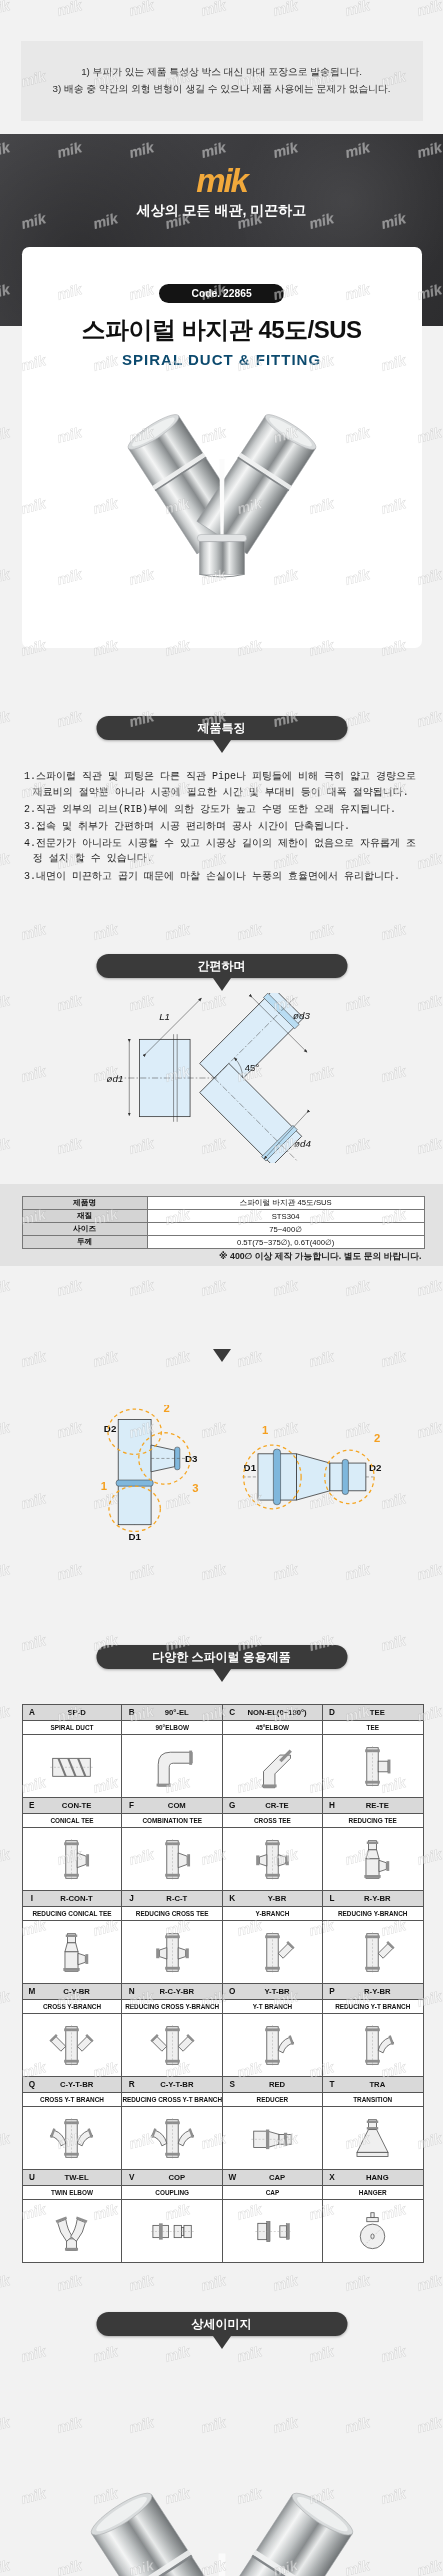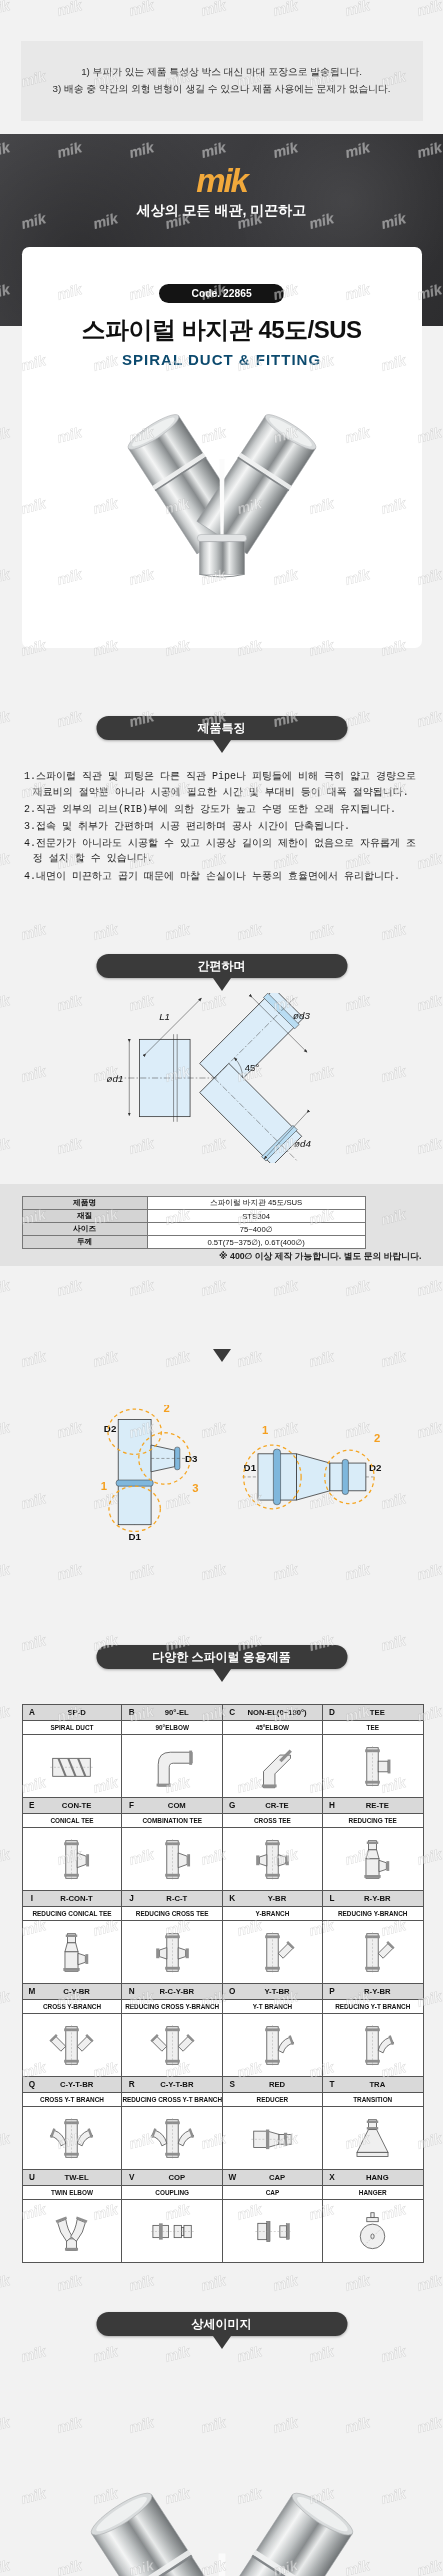--- a/index.html
+++ b/index.html
@@ -37,21 +37,21 @@
         border-radius:13.4px;color:#fff;font-size:12px;font-weight:bold;z-index:3;
         display:flex;align-items:center;justify-content:center;box-shadow:0 1px 2.6px rgba(0,0,0,.3);}
   .tip{position:absolute;left:50%;transform:translateX(-50%);width:0;height:0;z-index:3;
        border-left:9.8px solid transparent;border-right:9.8px solid transparent;border-top:13.4px solid #3a3a3a;}
   
   .features{position:absolute;left:24px;top:769px;width:398px;font-size:10px;color:#1c1c1c;line-height:1.56;z-index:2;}
   .features p{margin:0 0 1.5px;padding-left:8.8px;text-indent:-8.8px;font-family:Liberation Mono, monospace;}
   
   .spec-svg{position:absolute;left:50%;transform:translateX(-50%);top:993px;z-index:2;}
   .spec-band{position:absolute;left:0;top:1184px;width:443px;height:82px;background:#e2e2e2;z-index:1;}
-  .spec-table{position:absolute;left:21.6px;top:1196px;width:344px;border-collapse:collapse;z-index:2;
+  .spec-table{position:absolute;left:21.6px;top:1196px;width:403px;border-collapse:collapse;z-index:2;
               font-size:7.7px;color:#111;background:#fff;}
   .spec-table td{border:0.5px solid #777;height:12px;padding:0;text-align:center;}
   .spec-table .lbl{width:124px;background:#d4d4d4;font-weight:bold;}
   .spec-table{border:1px solid #666;}
   .spec-note{position:absolute;right:21.6px;top:1251px;font-size:8.8px;font-weight:600;color:#222;z-index:2;}
   
   .dia-intro{position:absolute;left:0;right:0;top:1377px;text-align:center;font-size:10px;color:#1c1c1c;z-index:2;}
   .dia-svg{position:absolute;left:50%;transform:translateX(-50%);top:1405px;z-index:2;}
   .dia-cap{position:absolute;text-align:center;z-index:2;color:#1c1c1c;}
   .dia-cap .l1{font-size:9.8px;}
@@ -129,21 +129,21 @@
     </svg>
   </div>
 
   <div class="pill" style="top:716px">제품특징</div>
   <div class="tip" style="top:740px"></div>
   <div class="features">
     <p>1.스파이럴 직관 및 피팅은 다른 직관 Pipe나 피팅들에 비해 극히 얇고 경량으로 재료비의 절약뿐 아니라 시공에 필요한 시간 및 부대비 등이 대폭 절약됩니다.</p>
     <p>2.직관 외부의 리브(RIB)부에 의한 강도가 높고 수명 또한 오래 유지됩니다.</p>
     <p>3.접속 및 취부가 간편하며 시공 편리하며 공사 시간이 단축됩니다.</p>
     <p>4.전문가가 아니라도 시공할 수 있고 시공상 길이의 제한이 없음으로 자유롭게 조정 설치 할 수 있습니다.</p>
-    <p>4.내면이 미끈하고 곱기 때문에 마찰 손실이나 누풍의 효율면에서 유리합니다.</p>
+    <p>3.내면이 미끈하고 곱기 때문에 마찰 손실이나 누풍의 효율면에서 유리합니다.</p>
   </div>
 
   <div class="pill" style="top:954px">간편하며</div>
   <div class="tip" style="top:978px"></div>
   <svg class="spec-svg" viewBox="0 0 520 330" width="268" height="170">
     <defs>
       <marker id="ar" markerWidth="8" markerHeight="8" refX="6" refY="3" orient="auto">
         <path d="M0,0 L7,3 L0,6 Z" fill="#333"></path>
       </marker>
     </defs>

